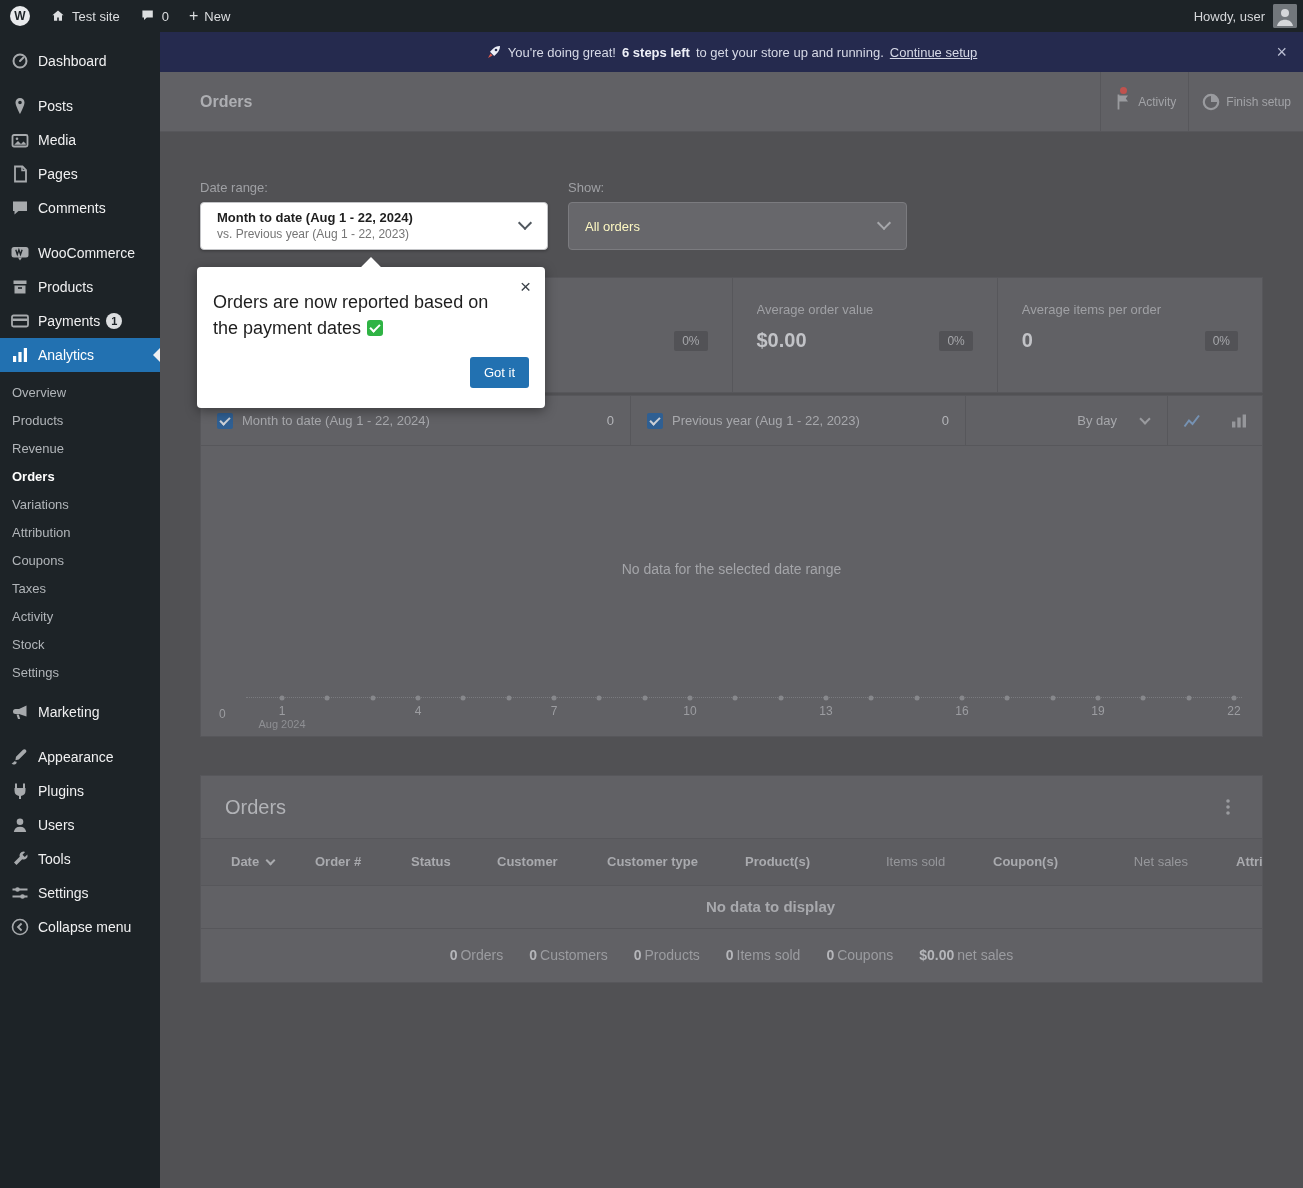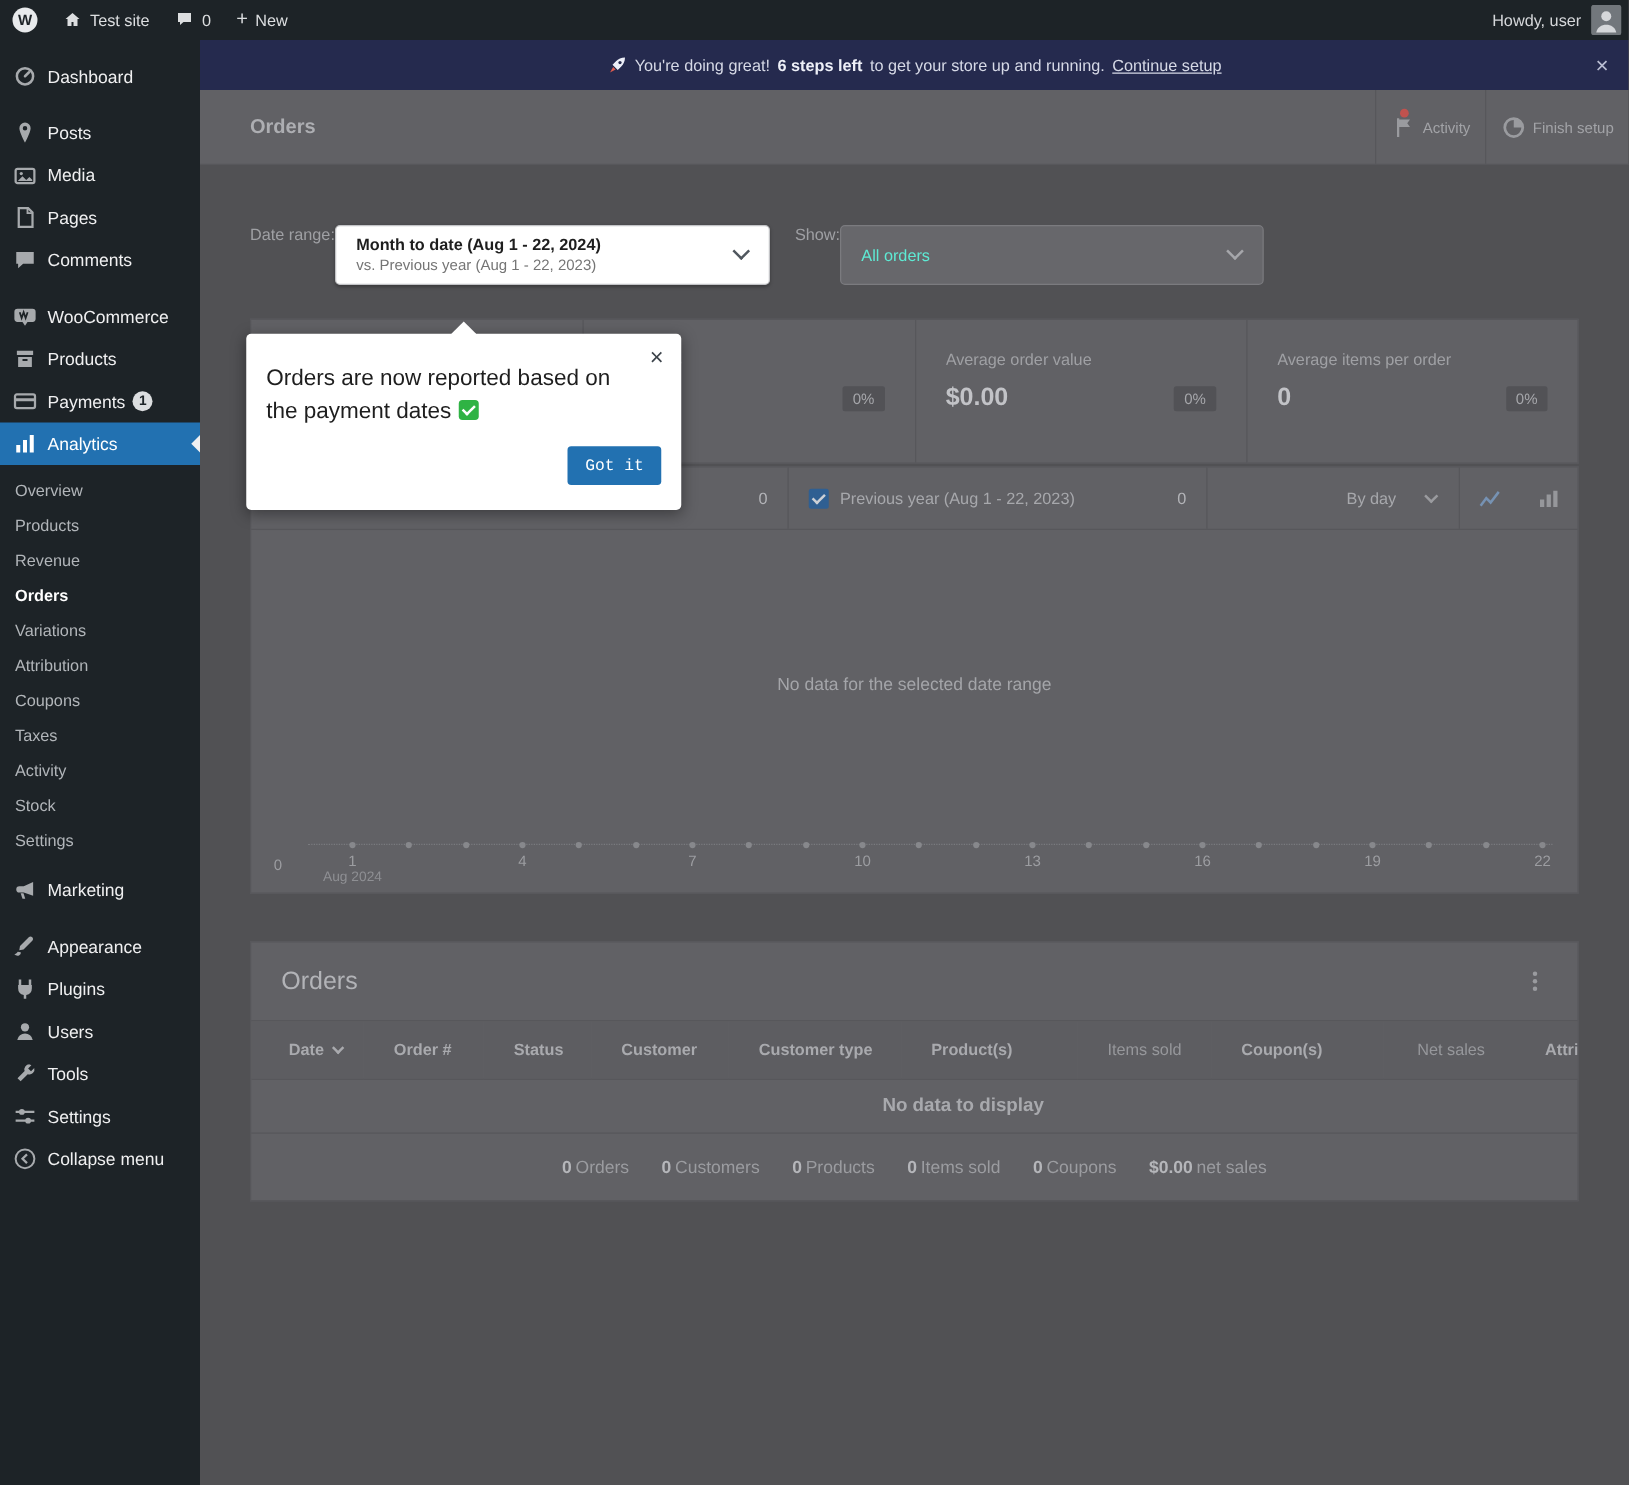--- a/index.html
+++ b/index.html
@@ -39,27 +39,27 @@
   .ph-title{align-self:center;padding-left:40px;font-size:16px;font-weight:600;color:#adaeb2}
   .ph-tabs{margin-left:auto;display:flex}
   .ph-tab{min-width:72px;padding:0 12px;display:flex;flex-direction:row;align-items:center;justify-content:center;gap:5px;color:#a2a3a7;font-size:12px;border-left:1px solid #57575b;cursor:pointer}
   .ph-tab .icw{position:relative;color:#9a9b9f}
   .unread-dot{position:absolute;top:-5px;left:50%;margin-left:-3px;width:7px;height:7px;border-radius:50%;background:#c0524e}
 
   .content{padding:48px 40px 0}
 
   
   .filters{display:flex;gap:20px}
-  .fgroup{display:flex;flex-direction:row}
+  .fgroup{display:flex;flex-direction:column}
   .flabel{font-size:13px;color:#9fa0a4;margin-bottom:7px}
   .dropdown{height:48px;border-radius:4px;position:relative;cursor:pointer}
   .dd-date{width:348px;background:#fff;border:1px solid #c3c4c7;box-shadow:0 1px 3px rgba(0,0,0,.3);padding:7px 40px 0 16px;color:#50575e}
   .dd-date .l1{font-size:13px;font-weight:700;color:#1e1e1e;white-space:nowrap}
   .dd-date .l2{font-size:12px;color:#757575;margin-top:2px;white-space:nowrap}
-  .dd-show{width:339px;background:#67676b;border:1px solid #7b7b7f;display:flex;align-items:center;padding:0 16px;font-size:13px;color:#5eead4}
+  .dd-show{width:339px;background:#67676b;border:1px solid #7b7b7f;display:flex;align-items:center;padding:0 16px;font-size:13px;color:#fef9c3}
   .chev{position:absolute;right:17px;top:calc(50% - 8px);width:10px;height:10px;border-right:2px solid;border-bottom:2px solid;transform:rotate(45deg)}
 
   
   .tiles{display:grid;grid-template-columns:repeat(4,1fr);margin-top:27px;border:1px solid #57575b;background:#616165}
   .tile{height:114px;padding:24px;border-left:1px solid #57575b;cursor:pointer}
   .tile:first-child{border-left:none}
   .t-label{font-size:13px;color:#9fa0a4;white-space:nowrap;overflow:hidden}
   .t-row{display:flex;align-items:center;justify-content:space-between;margin-top:12px}
   .t-value{font-size:20px;font-weight:600;color:#c2c3c7}
   .t-delta{background:#525256;border-radius:2px;padding:3px 8px;font-size:12px;color:#a6a7ab}
@@ -109,21 +109,21 @@
   
   .popover{position:absolute;left:197px;top:267px;width:348px;background:#fff;border-radius:4px;box-shadow:0 3px 12px rgba(0,0,0,.4);z-index:300;padding:14px 16px 20px}
   .pop-arrow{position:absolute;top:-7px;left:calc(50% - 7px);width:14px;height:14px;background:#fff;transform:rotate(45deg)}
   .pop-close{position:absolute;top:10px;right:14px;font-size:19px;color:#3c434a;cursor:pointer;line-height:1}
   .pop-title{font-size:18px;line-height:1.45;color:#1e1e1e;padding-right:20px;margin-top:8px}
   .checkic{display:inline-block;width:16px;height:16px;background:#2fb344;border-radius:3px;position:relative;vertical-align:-2px;margin-left:6px}
   .checkic::after{content:"";position:absolute;left:3px;top:4px;width:8px;height:4px;border-left:2px solid #fff;border-bottom:2px solid #fff;transform:rotate(-45deg)}
   .pop-body{margin-top:13px;font-size:13px;line-height:1.6;color:#3c434a}
   .pop-body a{color:#2271b1;cursor:pointer}
   .pop-actions{margin-top:16px;display:flex;justify-content:flex-end}
-  .btn-primary{background:#2271b1;color:#fff;border:none;border-radius:3px;font-size:13px;padding:8px 14px;cursor:pointer;font-family:Liberation Mono, monospace}
+  .btn-primary{background:#2271b1;color:#fff;border:none;border-radius:3px;font-size:13px;padding:8px 14px;cursor:pointer;font-family:Liberation Sans, sans-serif}
 </style>
 </head>
 <body>
 
 <div class="adminbar">
   <div class="ab-item">
     <span class="wp-logo">W</span>
   </div>
   <div class="ab-item">
     <svg viewBox="0 0 20 20" width="16" height="16" fill="currentColor">

